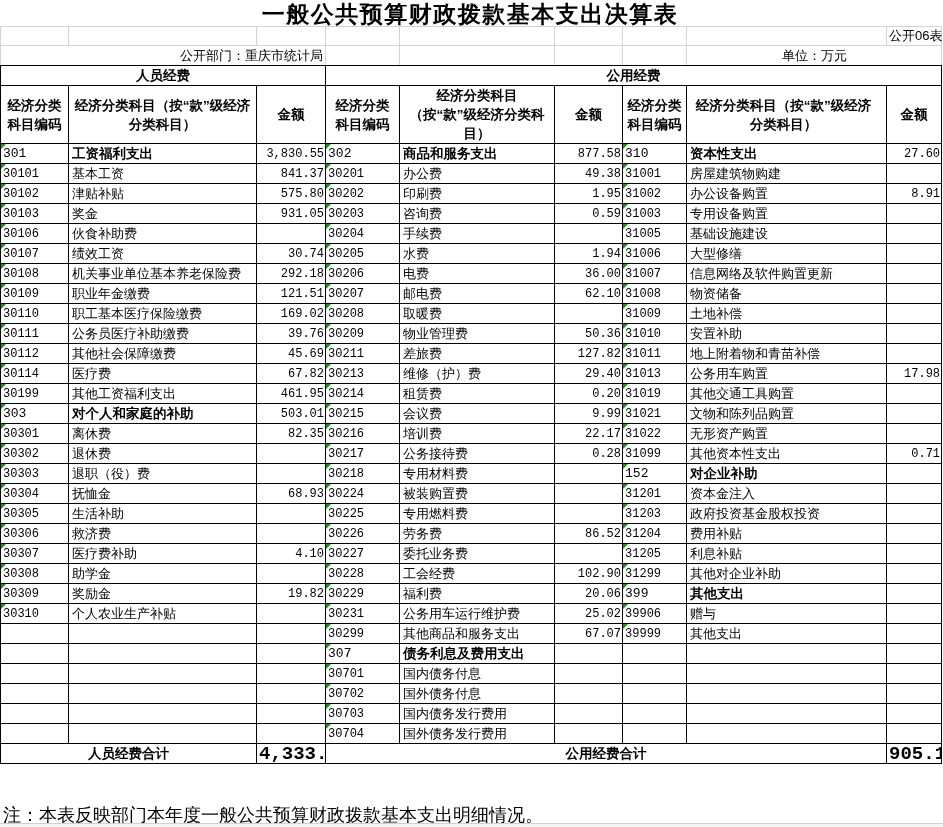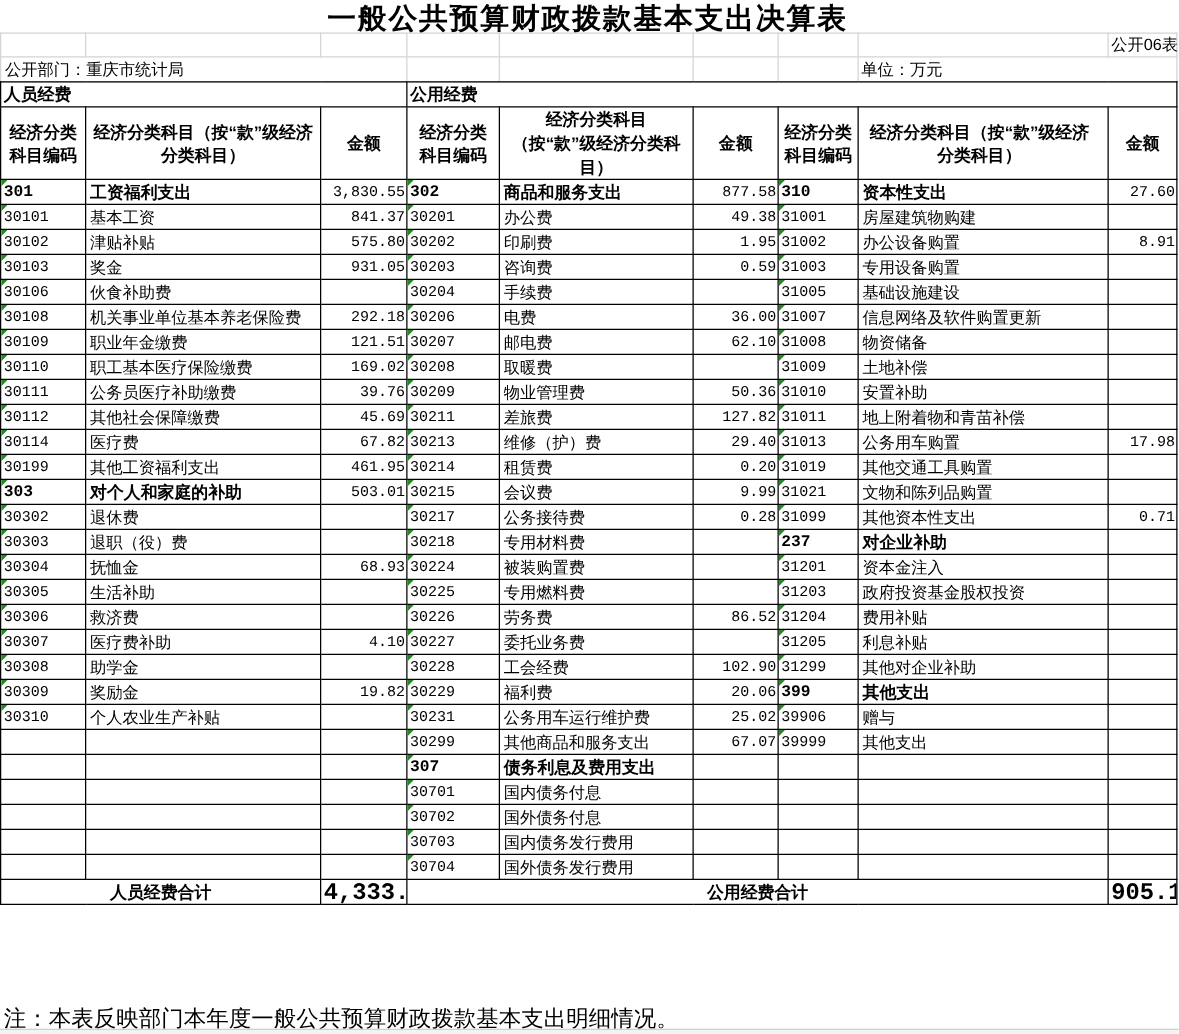--- a/index.html
+++ b/index.html
@@ -14,38 +14,38 @@
     letter-spacing:1.5px; white-space:nowrap;
   }
   table { border-collapse:collapse; table-layout:fixed; position:absolute; left:0; }
   .top { top:26px; width:941px; }
   .top td {
     border:1px solid #d4d4d4; padding:0 2px; white-space:nowrap; overflow:visible;
     font-size:13px; line-height:18px;
   }
   .top tr.ra { height:19px; }
   .top tr.rb { height:20px; }
-  .top .r { text-align:left; padding-right:1px; }
-  .top .l { text-align:left; padding-left:3px; }
+  .top .r { text-align:center; padding-right:1px; }
+  .top .l { text-align:right; padding-left:3px; }
 
   .main { top:65px; width:941px; }
   .main td, .main th {
     border:1px solid #000; padding:0 2px; white-space:nowrap; overflow:hidden;
     position:relative; line-height:18px; font-weight:normal; vertical-align:middle;
   }
   .main tr { height:20px; }
-  .main tr.h1 td { font-weight:bold; text-align:left; font-size:13.5px; }
+  .main tr.h1 td { font-weight:bold; text-align:center; font-size:13.5px; }
   .main tr.h2 { height:42px; }
   .main tr.h2 th {
     font-weight:bold; text-align:center; white-space:normal; font-size:13.5px;
     padding:0 4px; line-height:19px;
   }
   .main tr.h2 th.wide { padding:0 12px 0 6px; }
   .cd { font-family:"Liberation Mono", "DejaVu Sans Mono", monospace; font-size:12px; text-align:left; }
-  .cd.b { font-weight:bold; font-size:13px; }
+  .cd.b { font-weight:normal; font-size:13px; }
   .nm { text-align:left; font-size:13px; padding-left:3px !important; }
   .nm.b { font-weight:bold !important; font-size:13.5px; }
   .nm.sm { font-size:9px; }
   .am { font-family:"Liberation Mono", "DejaVu Sans Mono", monospace; font-size:12px; text-align:right; padding-right:1px !important; }
   .t::before {
     content:""; position:absolute; left:0; top:0;
     border-top:5px solid #1e8c1e; border-right:5px solid transparent;
   }
   .main tr.tot td { font-weight:bold; font-size:13.5px; }
   .main tr.tot td.lbl { text-align:center;margin-top:37px; }
@@ -177,20 +177,31 @@
     <td class="nm">伙食补助费</td>
     <td class="am"></td>
     <td class="cd t">30204</td>
     <td class="nm">手续费</td>
     <td class="am"></td>
     <td class="cd t">31005</td>
     <td class="nm">基础设施建设</td>
     <td class="am"></td>
   </tr>
   <tr>
+    <td class="cd t">30107</td>
+    <td class="nm">绩效工资</td>
+    <td class="am">30.74</td>
+    <td class="cd t">30205</td>
+    <td class="nm">水费</td>
+    <td class="am">1.94</td>
+    <td class="cd t">31006</td>
+    <td class="nm">大型修缮</td>
+    <td class="am"></td>
+  </tr>
+  <tr>
     <td class="cd t">30108</td>
     <td class="nm">机关事业单位基本养老保险费</td>
     <td class="am">292.18</td>
     <td class="cd t">30206</td>
     <td class="nm">电费</td>
     <td class="am">36.00</td>
     <td class="cd t">31007</td>
     <td class="nm">信息网络及软件购置更新</td>
     <td class="am"></td>
   </tr>
@@ -265,38 +276,49 @@
     <td class="nm b">对个人和家庭的补助</td>
     <td class="am">503.01</td>
     <td class="cd t">30215</td>
     <td class="nm">会议费</td>
     <td class="am">9.99</td>
     <td class="cd t">31021</td>
     <td class="nm">文物和陈列品购置</td>
     <td class="am"></td>
   </tr>
   <tr>
+    <td class="cd t">30301</td>
+    <td class="nm">离休费</td>
+    <td class="am">82.35</td>
+    <td class="cd t">30216</td>
+    <td class="nm">培训费</td>
+    <td class="am">22.17</td>
+    <td class="cd t">31022</td>
+    <td class="nm">无形资产购置</td>
+    <td class="am"></td>
+  </tr>
+  <tr>
     <td class="cd t">30302</td>
     <td class="nm">退休费</td>
     <td class="am"></td>
     <td class="cd t">30217</td>
     <td class="nm">公务接待费</td>
     <td class="am">0.28</td>
     <td class="cd t">31099</td>
     <td class="nm">其他资本性支出</td>
     <td class="am">0.71</td>
   </tr>
   <tr>
     <td class="cd t">30303</td>
     <td class="nm">退职（役）费</td>
     <td class="am"></td>
     <td class="cd t">30218</td>
     <td class="nm">专用材料费</td>
     <td class="am"></td>
-    <td class="cd t b">237</td>
+    <td class="cd t b">152</td>
     <td class="nm b">对企业补助</td>
     <td class="am"></td>
   </tr>
   <tr>
     <td class="cd t">30304</td>
     <td class="nm">抚恤金</td>
     <td class="am">68.93</td>
     <td class="cd t">30224</td>
     <td class="nm">被装购置费</td>
     <td class="am"></td>

